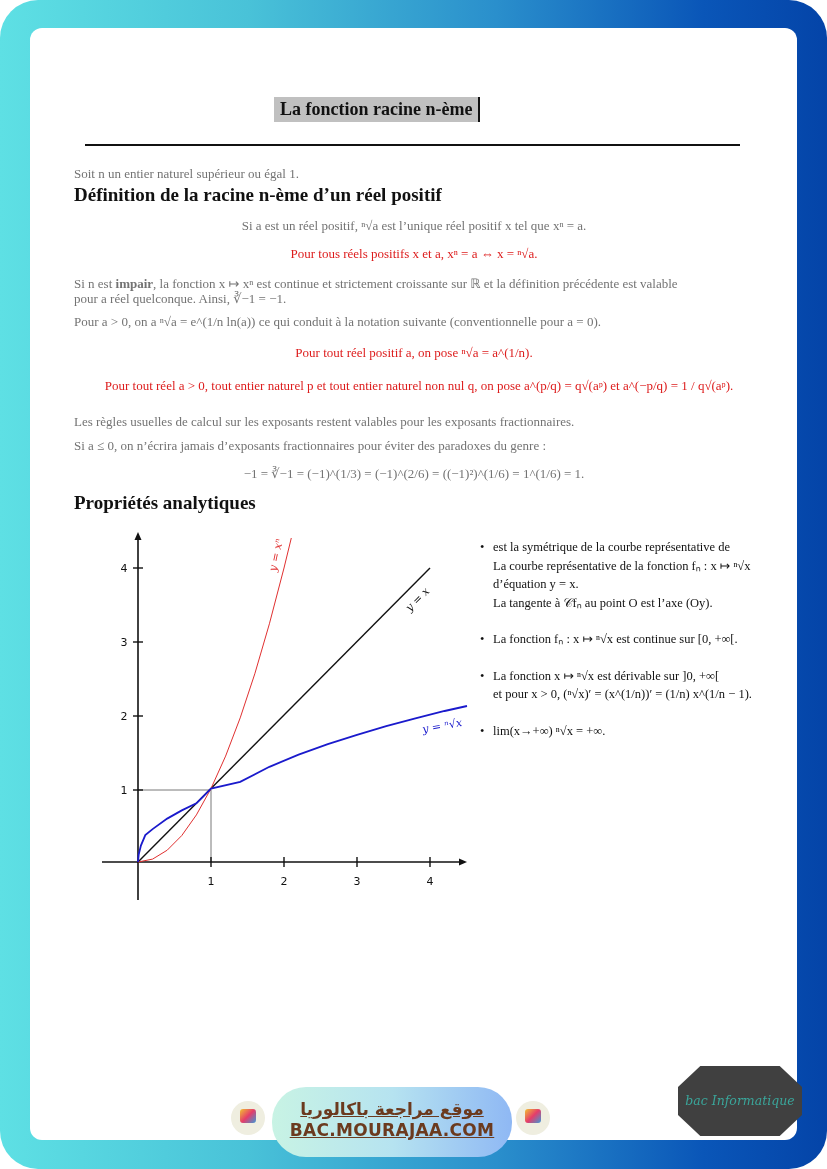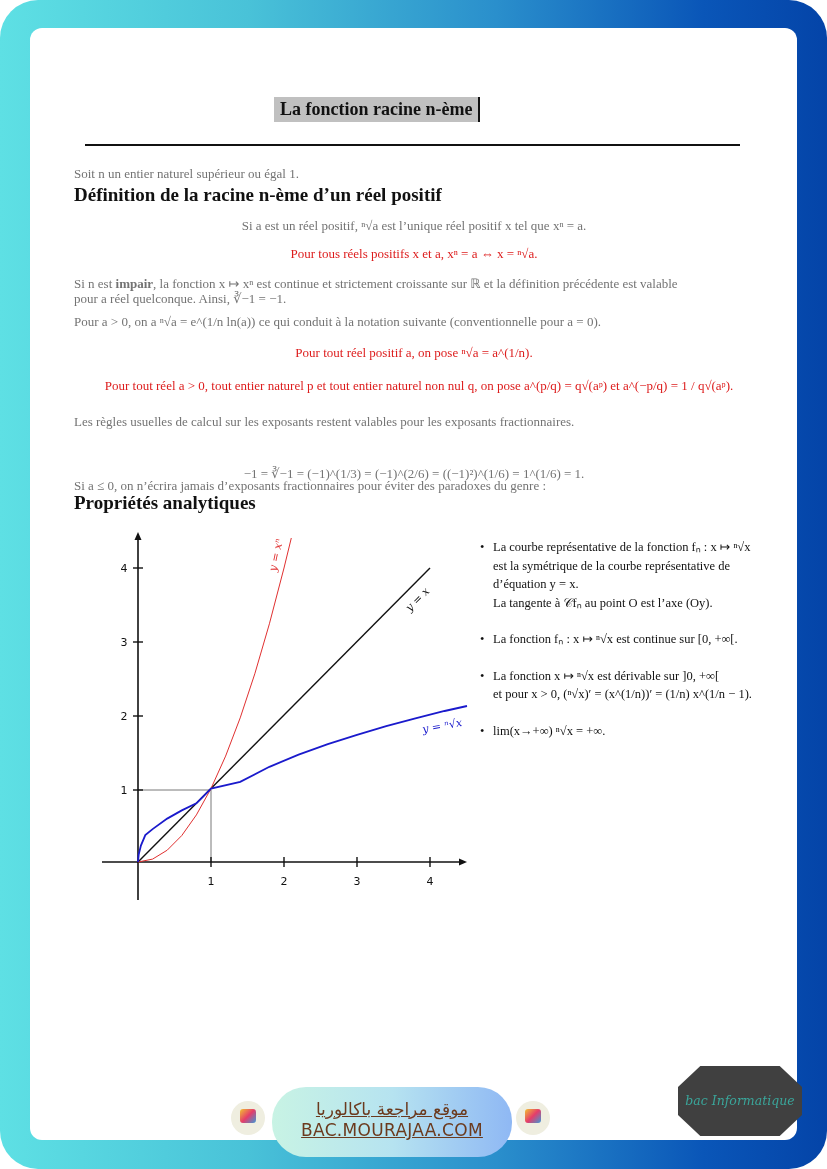--- a/index.html
+++ b/index.html
@@ -32,21 +32,21 @@
   .graph { position:absolute; left:95px; top:520px; width:380px; height:390px; }
 
   .bullets { position:absolute; left:480px; top:538px; width:320px; font-family:"Liberation Serif", serif; font-size:12.5px; line-height:18.5px; color:#111; }
   .bullet { position:relative; padding-left:13px; margin-bottom:18px; }
   .bullet::before { content:"•"; position:absolute; left:0; top:0; }
   .bullet .line { white-space:nowrap; display:block; }
 
   .footer-badge {
     position:absolute; left:272px; top:1087px; width:240px; height:70px; border-radius:34px;
     background:linear-gradient(90deg, #c8f3e4 0%, #b6e3f0 50%, #8fb8f4 100%);
-    text-align:center; font-family:"DejaVu Sans", sans-serif; font-weight:normal; color:#6b3a1e;
+    text-align:center; font-family:"DejaVu Sans", sans-serif; font-weight:bold; color:#6b3a1e;
   }
   .footer-badge .ar { display:block; font-size:17px; line-height:20px; margin-top:12px; text-decoration:underline; }
   .footer-badge .site { display:block; font-size:17px; line-height:22px; text-decoration:underline; letter-spacing:0.3px; }
   .logo-circle { position:absolute; width:34px; height:34px; border-radius:50%; background:#efeee0; }
   .logo-circle span { position:absolute; left:9px; top:8px; width:16px; height:14px; border-radius:3px;
      background:linear-gradient(135deg,#f2c230 0%,#e53d6a 50%,#3a9ad9 100%); }
 
   .bac-info {
     position:absolute; left:678px; top:1066px; width:124px; height:70px;
     background:#404040;
@@ -73,21 +73,21 @@
 <div class="t" style="left:74px; top:276px;">
   <span>Si n est </span><span class="b">impair</span><span>, la fonction x ↦ xⁿ est continue et strictement croissante sur ℝ et la définition précédente est valable</span>
 </div>
 <div class="t" style="left:74px; top:291px;">pour a réel quelconque. Ainsi, ∛−1 = −1.</div>
 <div class="t" style="left:74px; top:314px;">Pour a &gt; 0, on a ⁿ√a = e^(1/n ln(a)) ce qui conduit à la notation suivante (conventionnelle pour a = 0).</div>
 
 <div class="t c red" style="left:74px; width:680px; top:345px;">Pour tout réel positif a, on pose ⁿ√a = a^(1/n).</div>
 <div class="t c red" style="left:74px; width:690px; top:378px;">Pour tout réel a &gt; 0, tout entier naturel p et tout entier naturel non nul q, on pose a^(p/q) = q√(aᵖ) et a^(−p/q) = 1 / q√(aᵖ).</div>
 
 <div class="t" style="left:74px; top:414px;">Les règles usuelles de calcul sur les exposants restent valables pour les exposants fractionnaires.</div>
-<div class="t" style="left:74px; top:438px;margin-top:40px;">Si a ≤ 0, on n’écrira jamais d’exposants fractionnaires pour éviter des paradoxes du genre :</div>
+<div class="t" style="left:74px; top:438px;">Si a ≤ 0, on n’écrira jamais d’exposants fractionnaires pour éviter des paradoxes du genre :</div>
 <div class="t c" style="left:74px; width:680px; top:466px;">−1 = ∛−1 = (−1)^(1/3) = (−1)^(2/6) = ((−1)²)^(1/6) = 1^(1/6) = 1.</div>
 
 <div class="h2" style="left:74px; top:492px;">Propriétés analytiques</div>
 
 <svg class="graph" viewBox="95 520 380 390" width="380" height="390">
 
   <line x1="211" y1="862" x2="211" y2="790" stroke="#555" stroke-width="0.8"></line>
   <line x1="138" y1="790" x2="211" y2="790" stroke="#555" stroke-width="0.8"></line>
 
   <line x1="102" y1="862" x2="462" y2="862" stroke="#111" stroke-width="1.6"></line>
@@ -122,22 +122,22 @@
 
   <path fill="none" stroke="#1a1acc" stroke-width="1.8" d="M138,862 L138.7,854.6 L140.9,845.6 L145.3,835.1 L152.6,829.1 L167.2,818.6 L181.8,810.4 L196.4,803.3 L211,788.5 L240.2,781.8 L269.4,766.8 L298.6,754.7 L327.8,744.2 L357,734.8 L386.2,726.2 L415.4,718.4 L444.6,711 L467,706"></path>
 
   <text x="0" y="0" transform="translate(276,572) rotate(-78)" font-family="DejaVu Serif, serif" font-style="italic" font-size="11" fill="#e03030">y = xⁿ</text>
   <text x="0" y="0" transform="translate(410,612) rotate(-45)" font-family="DejaVu Serif, serif" font-style="italic" font-size="11" fill="#111">y = x</text>
   <text x="0" y="0" transform="translate(423,733) rotate(-10)" font-family="DejaVu Serif, serif" font-style="italic" font-size="11" fill="#1a1acc">y = ⁿ√x</text>
 </svg>
 
 <div class="bullets">
   <div class="bullet">
+    <span class="line">est la symétrique de la courbe représentative de</span>
     <span class="line">La courbe représentative de la fonction fₙ : x ↦ ⁿ√x</span>
-    <span class="line">est la symétrique de la courbe représentative de</span>
     <span class="line">d’équation y = x.</span>
     <span class="line">La tangente à 𝒞fₙ au point O est l’axe (Oy).</span>
   </div>
   <div class="bullet">
     <span class="line">La fonction fₙ : x ↦ ⁿ√x est continue sur [0, +∞[.</span>
   </div>
   <div class="bullet">
     <span class="line">La fonction x ↦ ⁿ√x est dérivable sur ]0, +∞[</span>
     <span class="line">et pour x &gt; 0, (ⁿ√x)′ = (x^(1/n))′ = (1/n) x^(1/n − 1).</span>
   </div>

